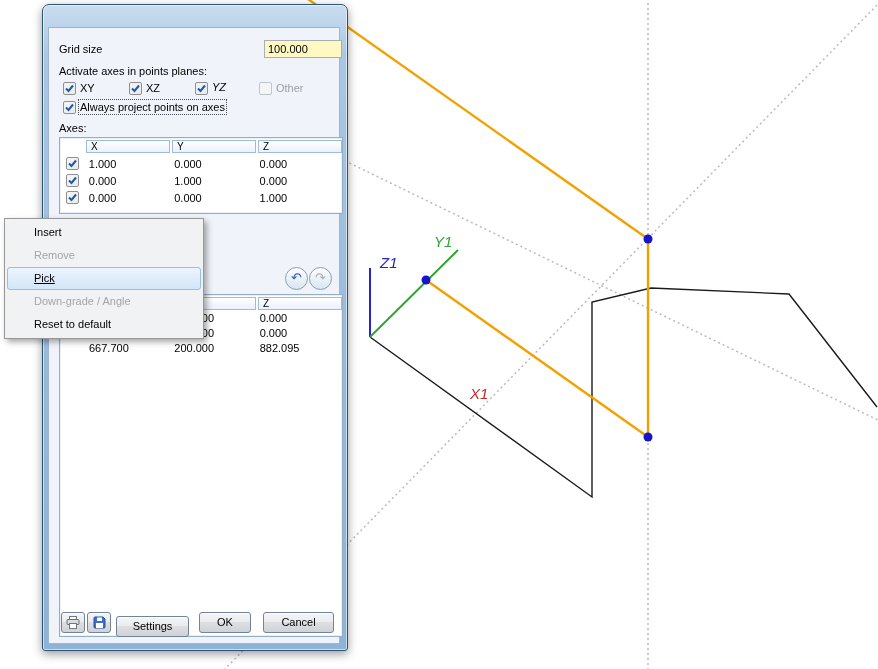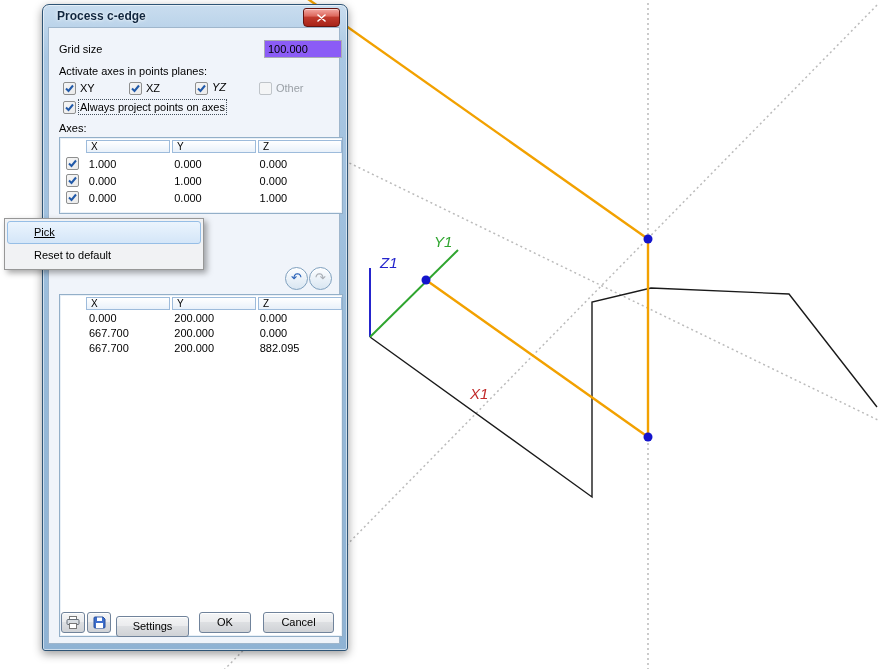--- a/index.html
+++ b/index.html
@@ -31,21 +31,21 @@
     display:flex;align-items:center;justify-content:center;
     box-shadow:inset 0 1px 0 rgba(255,255,255,.5);cursor:default;
   }
   .content{
     position:absolute;left:5px;top:22px;width:290px;height:615px;
     background:#F0F4FA;border:1px solid #9FB6CC;position:absolute;
   }
   .lbl{position:absolute;white-space:nowrap;}
   .textbox{
     position:absolute;left:215px;top:12px;width:70px;height:16px;
-    border:1px solid #ABADB3;background:#8b5cf6;font-family:"Liberation Sans",sans-serif;
+    border:1px solid #ABADB3;background:#fef9c3;font-family:"Liberation Sans",sans-serif;
     font-size:11px;padding:0 3px;
   }
   
   .checkbox{
     display:inline-block;width:13px;height:13px;box-sizing:border-box;
     border:1px solid #8E8F8F;border-radius:2px;
     background:linear-gradient(135deg,#F6F6F6,#EAEAEA);
     position:absolute;
   }
   .checkbox svg{position:absolute;left:0;top:0;}
@@ -127,28 +127,20 @@
   <text x="380" y="268" fill="#2525CD" class="axis-label">Z1</text>
   <text x="434" y="247" fill="#2FA52F" class="axis-label">Y1</text>
   <text x="470" y="399" fill="#C22A2A" class="axis-label">X1</text>
 
   <circle cx="426" cy="280" r="4.5" fill="#1414CC"></circle>
   <circle cx="648" cy="437" r="4.5" fill="#1414CC"></circle>
   <circle cx="648" cy="239" r="4.5" fill="#1414CC"></circle>
 </svg>
 
 <div class="dialog">
-  <div class="titlebar">
-    <span class="title">Process c-edge</span>
-    <div class="close-btn">
-      <svg width="9" height="8" viewBox="0 0 9 8">
-        <path d="M1 1 L8 7 M8 1 L1 7" stroke="#ffffff" stroke-width="1.6" stroke-linecap="round"></path>
-      </svg>
-    </div>
-  </div>
 
   <div class="content">
 
     <span class="lbl" style="left:10px;top:15px;">Grid size</span>
     <input class="textbox" value="100.000" style="">
 
     <span class="lbl" style="left:10px;top:37px;">Activate axes in points planes:</span>
 
     <span class="checkbox" style="left:14px;top:54px;">
       <svg width="11" height="11" viewBox="0 0 11 11">
@@ -266,15 +258,18 @@
         <rect x="3" y="7" width="7" height="5" fill="#fff"></rect>
       </svg>
     </div>
     <div class="btn" style="left:67px;top:588px;width:73px;">Settings</div>
     <div class="btn" style="left:150px;top:584px;width:52px;">OK</div>
     <div class="btn" style="left:214px;top:584px;width:71px;">Cancel</div>
   </div>
 </div>
 
 <div class="context-menu">
+  <div class="menu-item">Insert</div>
+  <div class="menu-item disabled">Remove</div>
   <div class="menu-item highlight">Pick</div>
+  <div class="menu-item disabled">Down-grade / Angle</div>
   <div class="menu-item">Reset to default</div>
 </div>
 
 </body></html>

